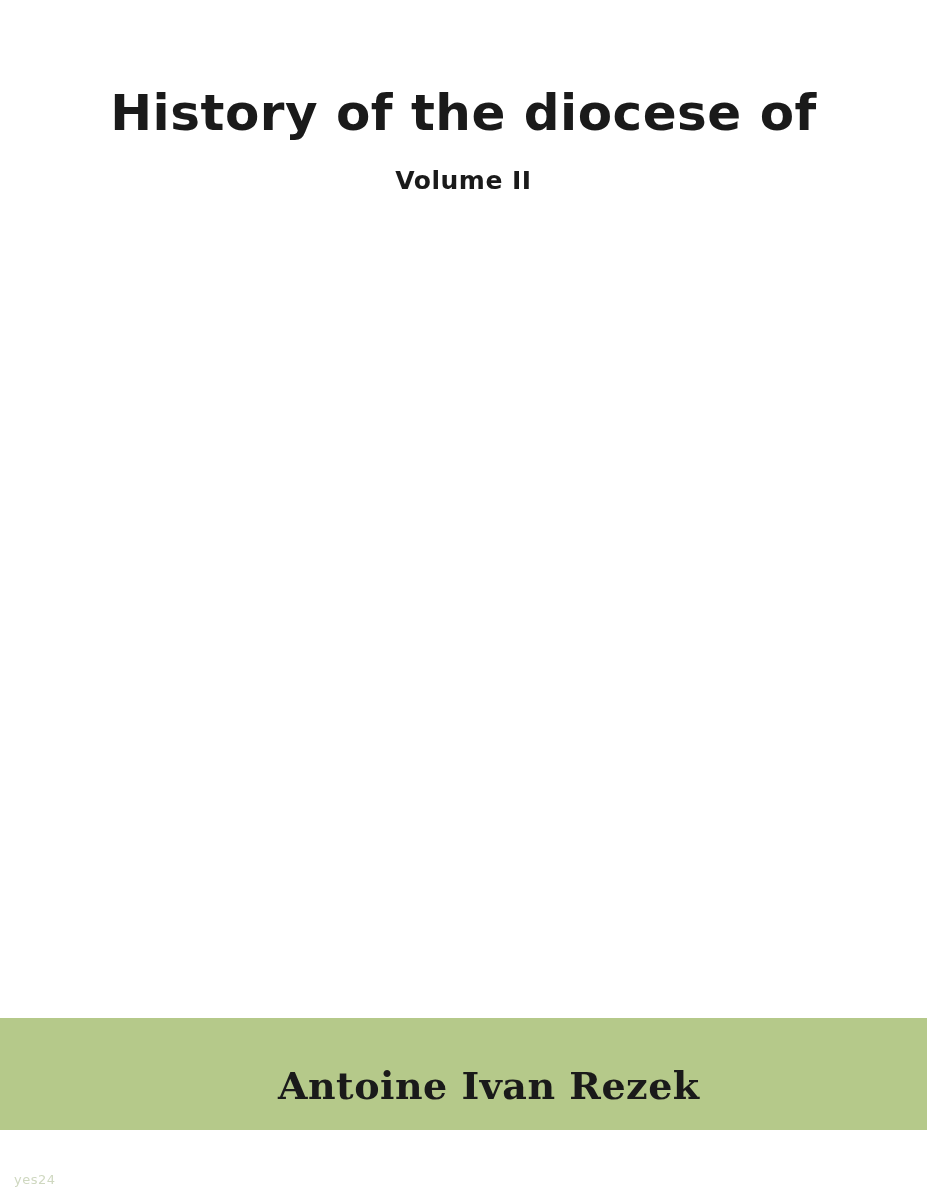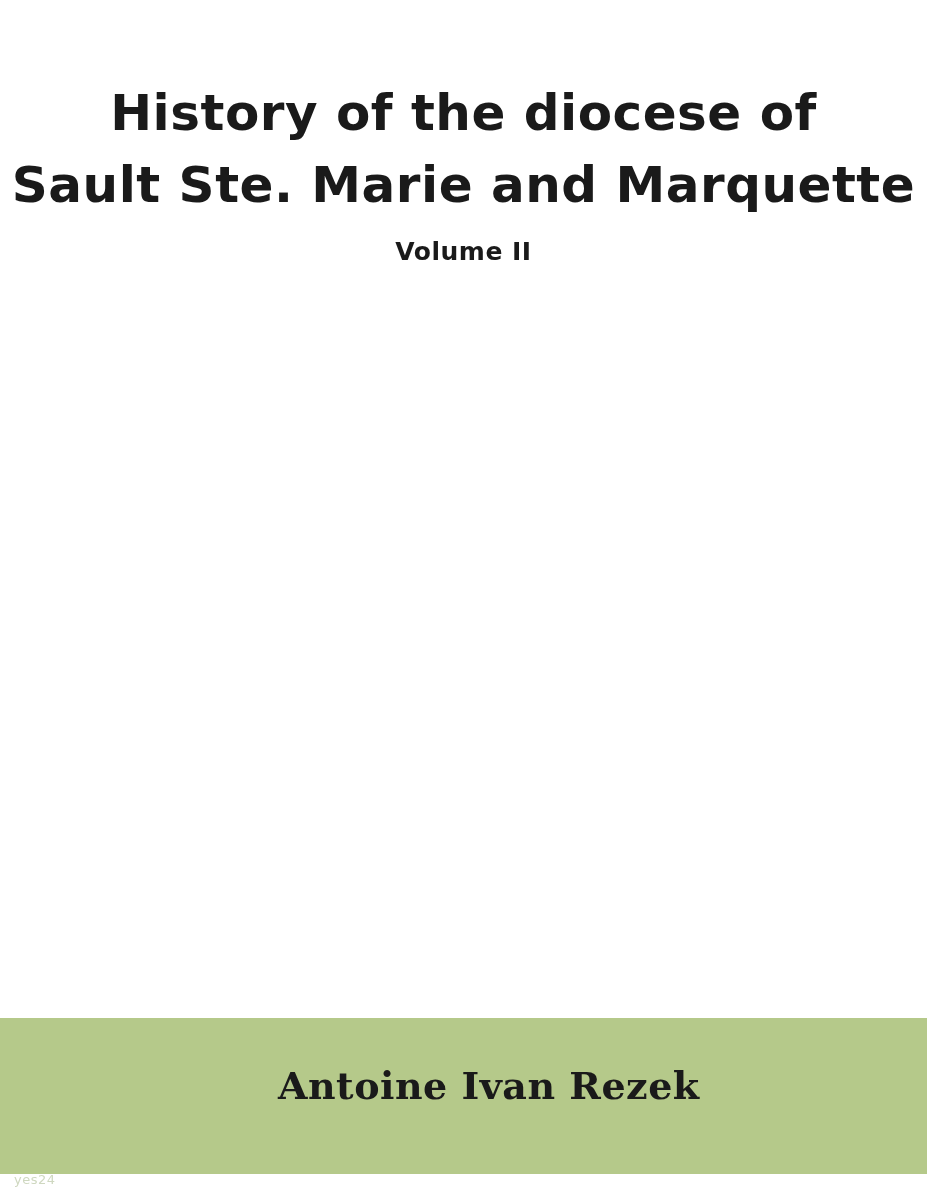--- a/index.html
+++ b/index.html
@@ -47,21 +47,21 @@
     color: #1a1a1a;
     font-size: 25px;
     margin-top: 26px;
     letter-spacing: 0.5px;
   }
   .band {
     position: absolute;
     left: 0;
     top: 1018px;
     width: 927px;
-    height: 156px;
+    height: 112px;
     background: #b5c98a;
   }
   .band-inner {
     position: absolute;
     left: 0;
     top: 0;
     width: 927px;
     height: 139px;
   }
   .author {
@@ -94,21 +94,20 @@
     height: 660px;
   }
 </style>
 </head>
 <body>
 
 <div class="cover">
 
   <div class="title-block">
     <div class="title-line l1">History of the diocese of</div>
-    <div class="title-line l2">Sault Ste. Marie and Marquette</div>
     <div class="volume-line">Volume II</div>
   </div>
 
   <div class="blank-area"></div>
 
   <div class="band">
     <div class="band-inner">
       <div class="author">Antoine Ivan Rezek</div>
     </div>
   </div>

